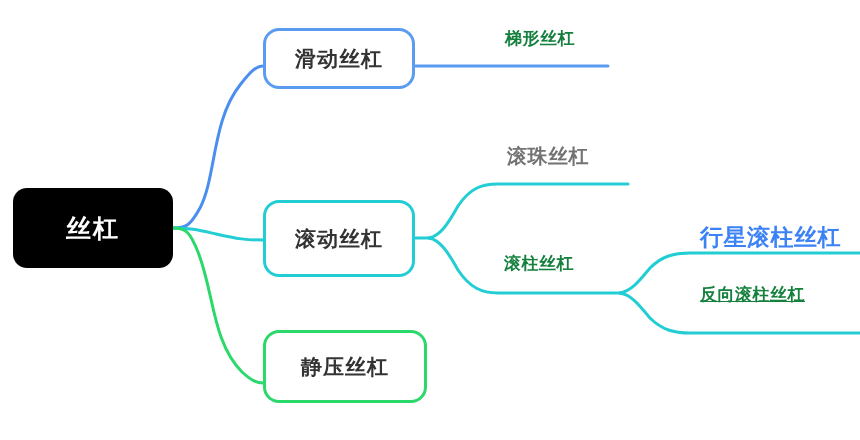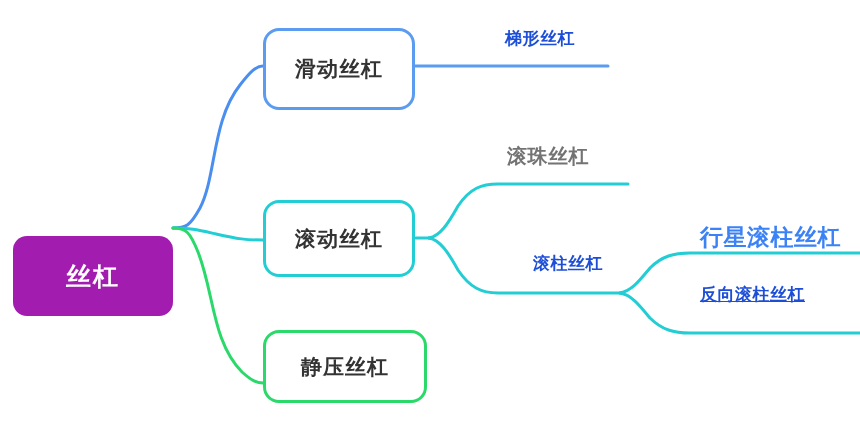--- a/index.html
+++ b/index.html
@@ -45,70 +45,69 @@
     font-weight: bold;
     color: #333333;
     letter-spacing: 1px;
     white-space: nowrap;
   }
   #root-node {
     left: 13px;
     top: 188px;
     width: 160px;
     height: 80px;
-    background: #a21caf;
+    background: #000000;
     border: none;
     border-radius: 14px;
-    margin-top: 48px;
   }
   #root-node .node-label {
     color: #ffffff;
     font-size: 25px;
     letter-spacing: 2px;
   }
   #node-sliding {
     left: 263px;
     top: 28px;
     width: 152px;
-    height: 82px;
+    height: 61px;
     border-color: #5b9cf0;
   }
   #node-rolling {
     left: 263px;
     top: 200px;
     width: 152px;
     height: 77px;
     border-color: #22cdd4;
   }
   #node-hydrostatic {
     left: 263px;
     top: 330px;
     width: 164px;
     height: 73px;
     border-color: #2ad96a;
   }
   .leaf-label {
     position: absolute;
     font-size: 17px;
     font-weight: bold;
-    color: #1d4ed8;
+    color: #15803d;
     white-space: nowrap;
     letter-spacing: 0.5px;
   }
   .leaf-label.accent {
     color: #737373;
     font-size: 20px;
   }
   .leaf-label.accent-large {
     color: #3b82f6;
     font-size: 23px;
   }
   #label-trapezoid { left: 505px; top: 27px; }
   #label-ball      { left: 507px; top: 143px; }
-  #label-roller    { left: 504px; top: 252px; margin-left: 29px; }
+  #label-roller    { left: 504px; top: 252px; }
   #label-planetary { left: 700px; top: 222px; }
   #label-inverted  { left: 700px; top: 283px; text-decoration: underline; }
 </style>
 </head>
 <body>
 
 <div id="mindmap">
 
   <svg class="edges" viewBox="0 0 860 440">
 

